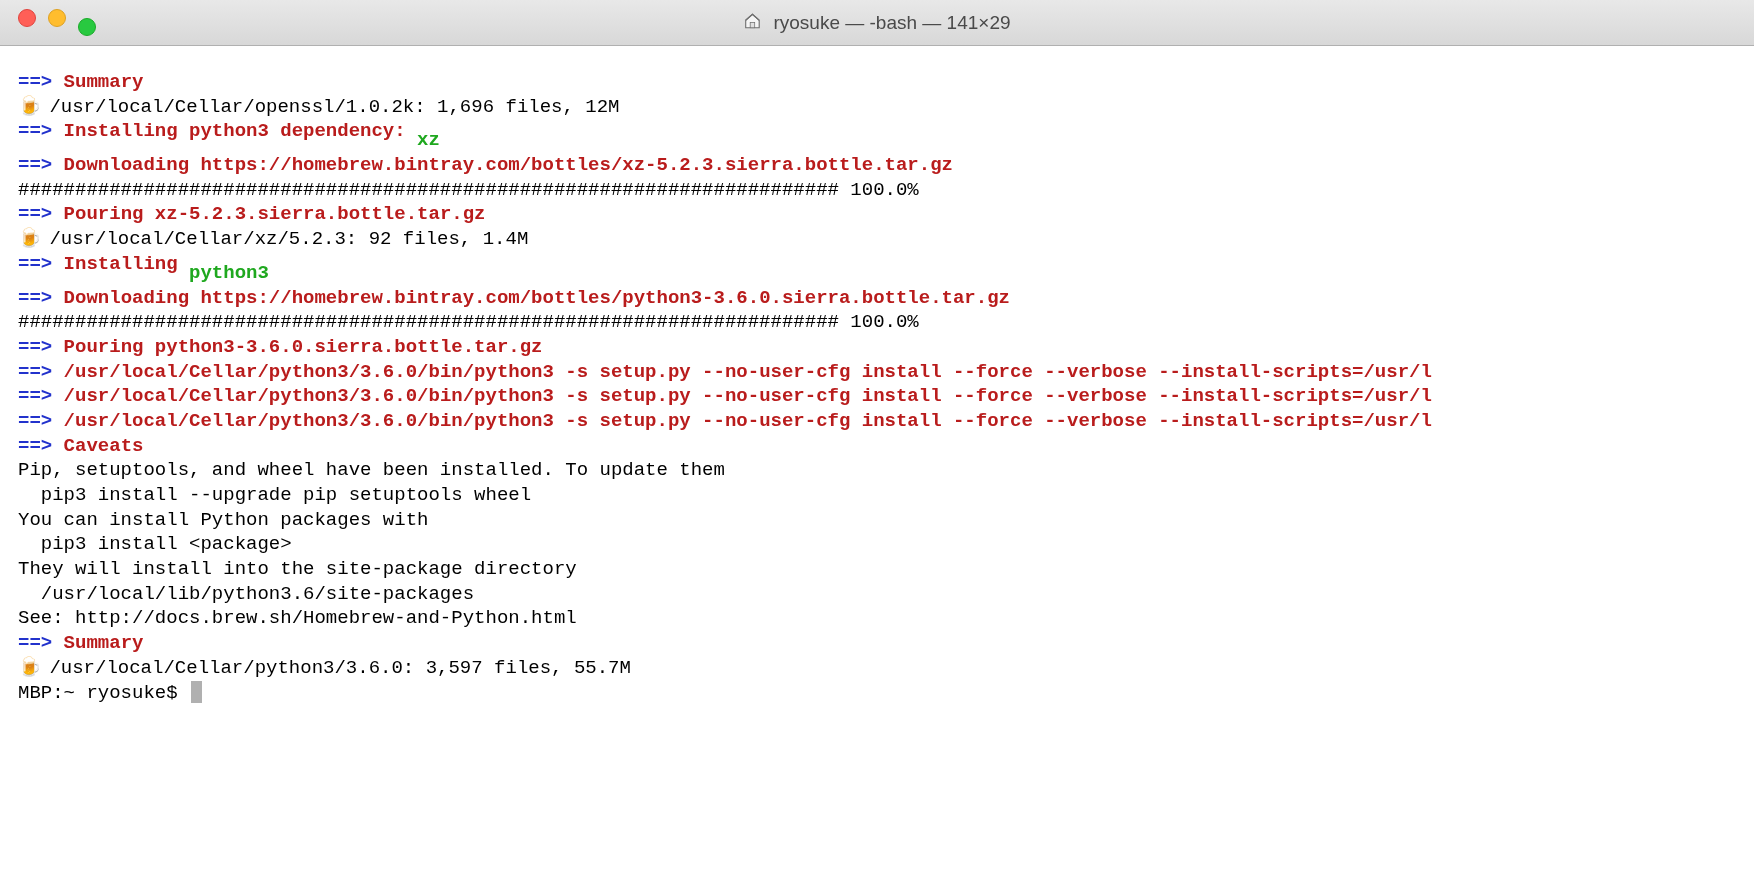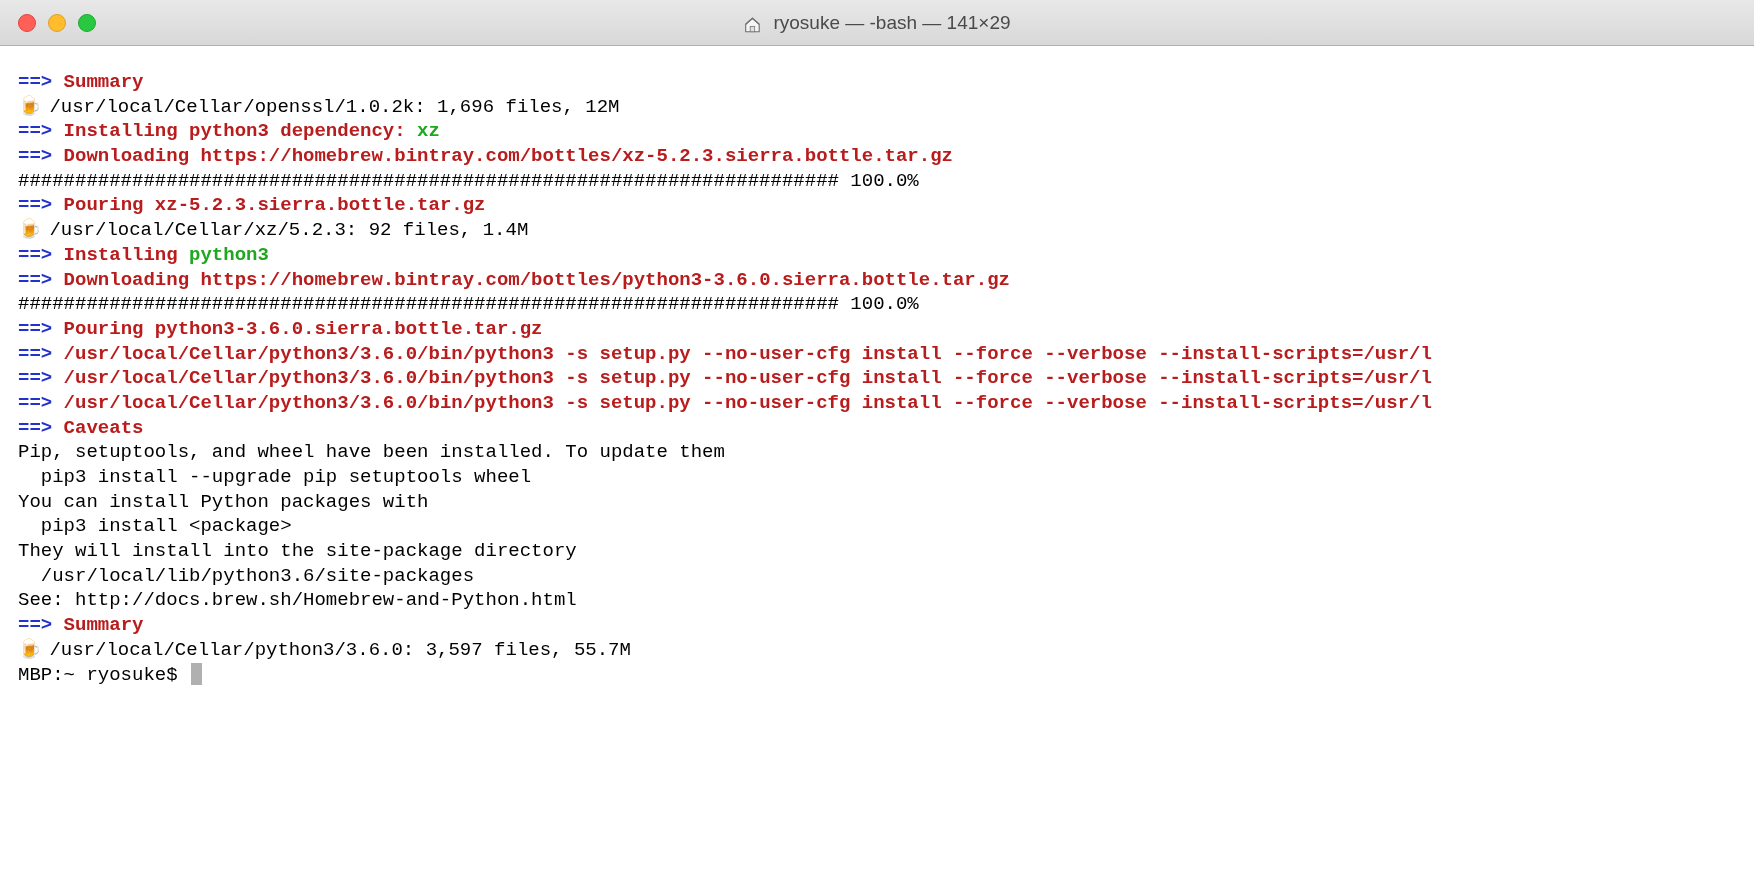--- a/index.html
+++ b/index.html
@@ -43,21 +43,21 @@
     .traffic-light.yellow { background: #ffbd2e; border: 0.5px solid #dea123; }
     .traffic-light.green { background: #28c940; border: 0.5px solid #1aab29; }
     .title-text {
       position: absolute;
       left: 50%;
       transform: translateX(-50%);
       color: #4a4a4a;
       font-size: 19px;
       font-weight: 400;
       display: flex;
-      align-items: flex-end;
+      align-items: flex-start;
       gap: 12px;
     }
     .home-icon {
       width: 18px;
       height: 18px;
       display: inline-flex;
       align-items: center;
       justify-content: center;
     }
     .terminal-content {
@@ -66,21 +66,21 @@
       padding: 8px 18px;
       font-family: "SF Mono", Menlo, Monaco, "Courier New", monospace;
       font-size: 19px;
       line-height: 1.3;
       color: #000000;
       white-space: pre;
       overflow: hidden;
     }
     .arrow { color: #2232cc; font-weight: bold; }
     .bold { font-weight: bold; color: #b91c1c; }
-    .green { color: #1fa81f; font-weight: bold; }
+    .green { color: #1fa81f; font-weight: bold; margin-top: 9px; }
     .beer {
       display: inline-block;
       width: 20px;
       vertical-align: baseline;
     }
     .cursor {
       display: inline-block;
       width: 11px;
       height: 22px;
       background: #b0b0b0;

